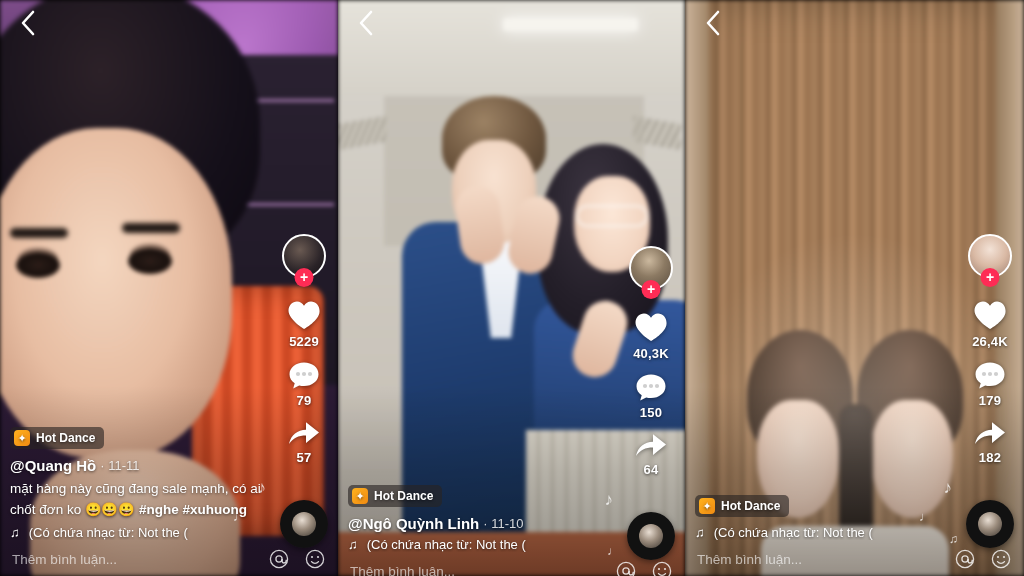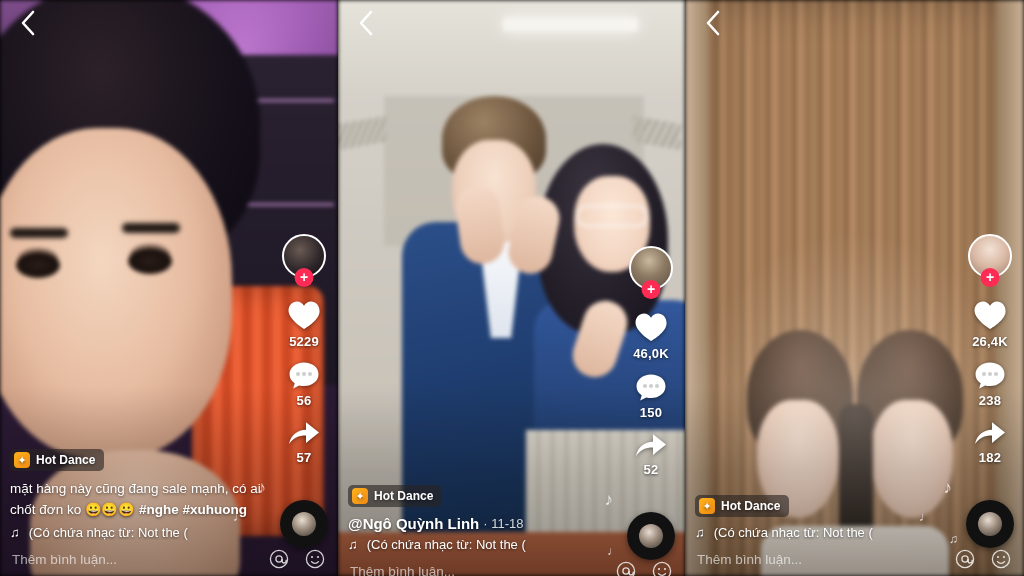--- a/index.html
+++ b/index.html
@@ -401,36 +401,40 @@
       </div>
       <div class="rail-item">
         <span>
           <svg width="32" height="29" viewBox="0 0 32 29">
               <path d="M16 1.5C7.7 1.5 1.5 6.7 1.5 13.2c0 3.7 2 7 5.2 9.1L5.2 27.5l6-3.1c1.5.4 3.1.6 4.8.6 8.3 0 14.5-5.2 14.5-11.8S24.3 1.5 16 1.5z" fill="#fff"></path>
               <circle cx="10" cy="13" r="2.1" fill="#cfcfcf"></circle>
               <circle cx="16" cy="13" r="2.1" fill="#cfcfcf"></circle>
               <circle cx="22" cy="13" r="2.1" fill="#cfcfcf"></circle>
             </svg>
         </span>
-        <span class="rail-count">56</span>
+        <span class="rail-count">79</span>
       </div>
       <div class="rail-item">
         <span>
           <svg width="34" height="27" viewBox="0 0 34 27">
               <path d="M2 24c2-9.5 8.5-13.8 17-14.2V2.2L32 12.6 19 23v-7.6C11.4 15.4 6 17.8 2 24z" fill="#fff"></path>
             </svg>
         </span>
         <span class="rail-count">57</span>
       </div>
     </div>
 
     <div class="info">
       <div class="badge">
         <span class="badge-ic">✦</span>
         <span class="badge-txt">Hot Dance</span>
+      </div>
+      <div class="author-row">
+        <span class="author">@Quang Hồ</span>
+        <span class="date">· <span>11-11</span></span>
       </div>
       <div class="caption">
         <span>mặt hàng này cũng đang  sale mạnh, có ai chốt đơn ko 😀😀😀 </span><b>#nghe #xuhuong</b>
       </div>
       <div class="music-row">
         <span class="note">♫</span>
         <span>(Có chứa nhạc từ: Not the (</span>
       </div>
     </div>
 
@@ -495,51 +499,51 @@
       <div class="avatar-wrap">
         <div class="avatar av-b"></div>
         <div class="plus">+</div>
       </div>
       <div class="rail-item">
         <span>
           <svg width="34" height="31" viewBox="0 0 34 31">
               <path d="M17 29C17 29 1.5 19.8 1.5 10.6 1.5 5.3 5.4 1.5 10 1.5c3 0 5.5 1.7 7 4.2 1.5-2.5 4-4.2 7-4.2 4.6 0 8.5 3.8 8.5 9.1C33.5 19.8 17 29 17 29z" fill="#fff"></path>
             </svg>
         </span>
-        <span class="rail-count">46,0K</span>
+        <span class="rail-count">40,3K</span>
       </div>
       <div class="rail-item">
         <span>
           <svg width="32" height="29" viewBox="0 0 32 29">
               <path d="M16 1.5C7.7 1.5 1.5 6.7 1.5 13.2c0 3.7 2 7 5.2 9.1L5.2 27.5l6-3.1c1.5.4 3.1.6 4.8.6 8.3 0 14.5-5.2 14.5-11.8S24.3 1.5 16 1.5z" fill="#fff"></path>
               <circle cx="10" cy="13" r="2.1" fill="#cfcfcf"></circle>
               <circle cx="16" cy="13" r="2.1" fill="#cfcfcf"></circle>
               <circle cx="22" cy="13" r="2.1" fill="#cfcfcf"></circle>
             </svg>
         </span>
         <span class="rail-count">150</span>
       </div>
       <div class="rail-item">
         <span>
           <svg width="34" height="27" viewBox="0 0 34 27">
               <path d="M2 24c2-9.5 8.5-13.8 17-14.2V2.2L32 12.6 19 23v-7.6C11.4 15.4 6 17.8 2 24z" fill="#fff"></path>
             </svg>
         </span>
-        <span class="rail-count">52</span>
+        <span class="rail-count">64</span>
       </div>
     </div>
 
     <div class="info ui-shift">
       <div class="badge">
         <span class="badge-ic">✦</span>
         <span class="badge-txt">Hot Dance</span>
       </div>
       <div class="author-row">
         <span class="author">@Ngô Quỳnh Linh</span>
-        <span class="date">· <span>11-18</span></span>
+        <span class="date">· <span>11-10</span></span>
       </div>
       <div class="music-row">
         <span class="note">♫</span>
         <span>(Có chứa nhạc từ: Not the (</span>
       </div>
     </div>
 
     <div class="notes n1 ui-shift">♪</div>
     <div class="notes n3 ui-shift">♩</div>
     <div class="disc ui-shift">
@@ -606,21 +610,21 @@
       </div>
       <div class="rail-item">
         <span>
           <svg width="32" height="29" viewBox="0 0 32 29">
               <path d="M16 1.5C7.7 1.5 1.5 6.7 1.5 13.2c0 3.7 2 7 5.2 9.1L5.2 27.5l6-3.1c1.5.4 3.1.6 4.8.6 8.3 0 14.5-5.2 14.5-11.8S24.3 1.5 16 1.5z" fill="#fff"></path>
               <circle cx="10" cy="13" r="2.1" fill="#cfcfcf"></circle>
               <circle cx="16" cy="13" r="2.1" fill="#cfcfcf"></circle>
               <circle cx="22" cy="13" r="2.1" fill="#cfcfcf"></circle>
             </svg>
         </span>
-        <span class="rail-count">238</span>
+        <span class="rail-count">179</span>
       </div>
       <div class="rail-item">
         <span>
           <svg width="34" height="27" viewBox="0 0 34 27">
               <path d="M2 24c2-9.5 8.5-13.8 17-14.2V2.2L32 12.6 19 23v-7.6C11.4 15.4 6 17.8 2 24z" fill="#fff"></path>
             </svg>
         </span>
         <span class="rail-count">182</span>
       </div>
     </div>

